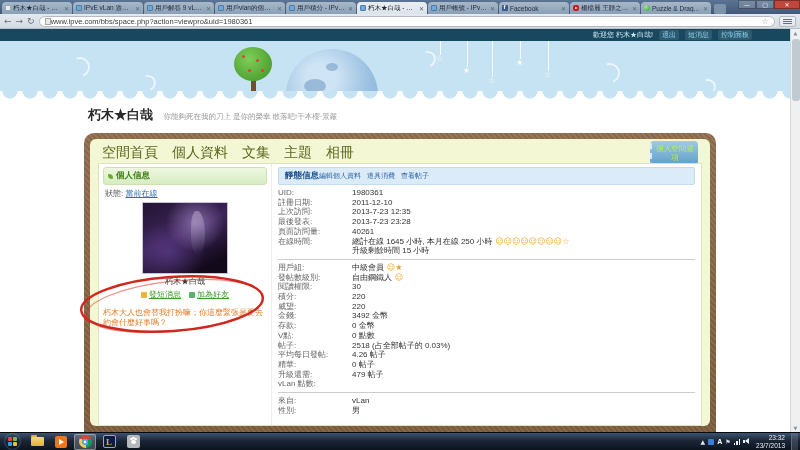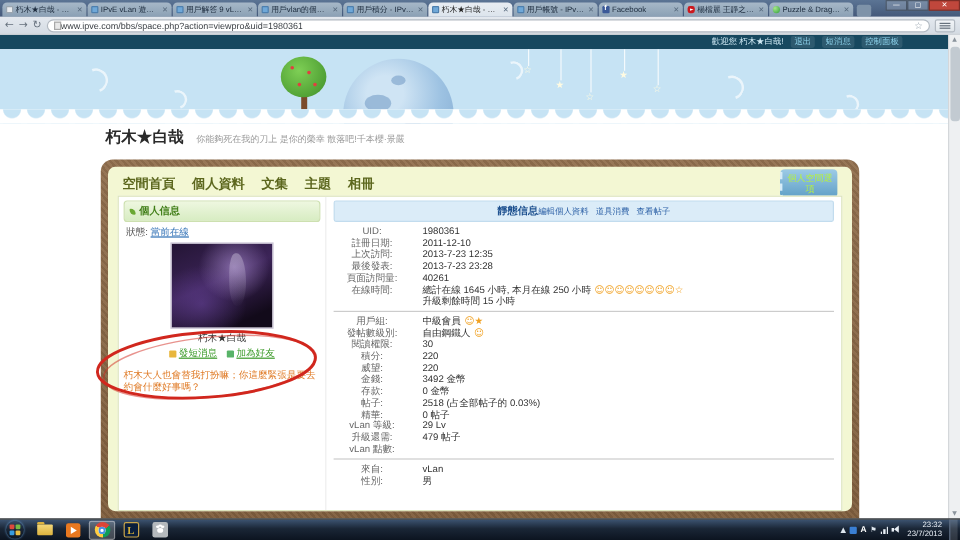--- a/index.html
+++ b/index.html
@@ -68,21 +68,21 @@
   .p-urlline{font-size:7.5px;color:#777;margin-top:2px;}
   .p-urlline .plink{color:#3e3626;font-weight:bold;text-decoration:underline;margin-left:4px;}
   .p-sep{color:#999;margin-left:4px;}
 
   .forum-wrap{position:absolute;top:104px;left:84px;width:632px;height:299px;border-radius:10px 10px 0 0;
     background:linear-gradient(#937150,#81603f);box-sizing:border-box;padding:6px;}
   .forum-wrap::before{content:"";position:absolute;inset:0;border-radius:10px 10px 0 0;
     background:repeating-linear-gradient(48deg,rgba(0,0,0,.07) 0 2px,rgba(255,255,255,.04) 2px 4px);}
   .panel{position:relative;width:100%;height:100%;background:#f3f7d3;border-radius:6px;box-sizing:border-box;overflow:hidden;}
   .space-nav{height:20px;display:flex;align-items:center;gap:14px;padding:4px 12px 0;}
-  .sn-item{font-size:11px;font-weight:bold;color:#5c671e;}
+  .sn-item{font-size:14px;font-weight:normal;color:#5c671e;}
   .options-badge{position:absolute;top:2px;right:12px;width:48px;padding:3px 2px;text-align:center;
     background:linear-gradient(#9dcbe6,#5f9fc6);border-radius:4px;border-left:2px dashed #d6ecf7;
     font-size:7.5px;font-weight:normal;color:#b8f23c;line-height:9px;box-sizing:border-box;}
 
   .content-area{position:absolute;top:24px;left:8px;right:8px;bottom:0;background:#fff;border:1px solid #dde4bd;display:flex;box-sizing:border-box;overflow:hidden;}
   
   .sb{width:172px;flex:none;padding:3px 4px;box-sizing:border-box;}
   .sb-header{background:linear-gradient(#eef7e0,#d7ecc2);border:1px solid #cde0b0;border-radius:3px;
     padding:2px 4px;font-size:8.5px;font-weight:bold;color:#3f7d16;display:flex;align-items:center;gap:3px;}
   .leaf{width:5px;height:5px;background:#6aa832;border-radius:1px 4px 1px 4px;}
@@ -98,27 +98,27 @@
   .sb-links{display:flex;justify-content:center;gap:8px;margin-top:2px;}
   .sb-link{font-size:8px;color:#3a9a28;text-decoration:underline;display:flex;align-items:center;gap:2px;}
   .mini-ic{width:6px;height:6px;border-radius:1px;}
   .ic-msg{background:#e8b63c;}
   .ic-add{background:#58b368;}
   .sb-note{margin:8px 4px 0 0;font-size:8px;color:#e07c28;line-height:10px;}
 
   
   .mn{flex:1;border-left:1px solid #eee;padding:3px 6px;box-sizing:border-box;overflow:hidden;}
   .mn-header{background:#dbecf8;border:1px solid #c2dcee;border-radius:2px;padding:2px 6px;
-    display:flex;align-items:center;justify-content:center;}
+    display:flex;align-items:center;justify-content:flex-start;}
   .mn-title{font-size:8.5px;font-weight:bold;color:#1c4f8e;}
   .mn-links{display:flex;gap:6px;}
   .mn-link{font-size:7px;color:#2b5fa5;}
   .tbl{margin-top:3px;}
   .row{display:flex;line-height:9.7px;}
-  .lbl{flex:none;width:64px;text-align:center;color:#666;font-size:8px;margin-right:10px;}
+  .lbl{flex:none;width:64px;text-align:left;color:#666;font-size:8px;margin-right:10px;}
   .val{color:#333;font-size:8px;}
   .medals{color:#f0a020;font-size:8px;margin-left:3px;font-family:"DejaVu Sans",sans-serif;}
   .divider{border-top:1px solid #ccc;margin:3px 0;}
 
   
   .scrollbar{position:absolute;top:29px;right:0;width:10px;height:403px;background:#eef0f2;border-left:1px solid #d4d7da;box-sizing:border-box;}
   .sb-arrow{height:8px;display:flex;align-items:center;justify-content:center;font-size:5px;color:#8a939c;font-family:"DejaVu Sans",sans-serif;}
   .sb-thumb{position:absolute;top:10px;left:1px;width:8px;height:62px;background:#c2cad1;border-radius:3px;}
   .sb-arrow.down{position:absolute;bottom:0;left:0;right:0;}
 
@@ -396,30 +396,34 @@
                 </div>
               <div class="row">
                   <span class="lbl">金錢:</span>
                   <span class="val">3492 金幣</span>
                 </div>
               <div class="row">
                   <span class="lbl">存款:</span>
                   <span class="val">0 金幣</span>
                 </div>
               <div class="row">
+                  <span class="lbl">V點:</span>
+                  <span class="val">0 點數</span>
+                </div>
+              <div class="row">
                   <span class="lbl">帖子:</span>
                   <span class="val">2518 (占全部帖子的 0.03%)</span>
                 </div>
               <div class="row">
+                  <span class="lbl">平均每日發帖:</span>
+                  <span class="val">4.26 帖子</span>
+                </div>
+              <div class="row">
                   <span class="lbl">精華:</span>
                   <span class="val">0 帖子</span>
-                </div>
-              <div class="row">
-                  <span class="lbl">vLan 等級:</span>
-                  <span class="val">29 Lv</span>
                 </div>
               <div class="row">
                   <span class="lbl">升級還需:</span>
                   <span class="val">479 帖子</span>
                 </div>
               <div class="row">
                   <span class="lbl">vLan 點數:</span>
                   <span class="val"></span>
                 </div>
 

